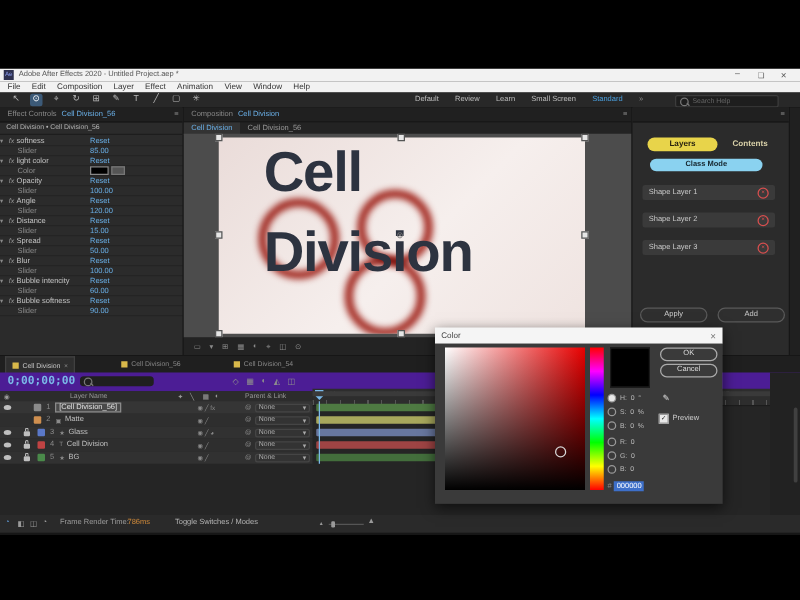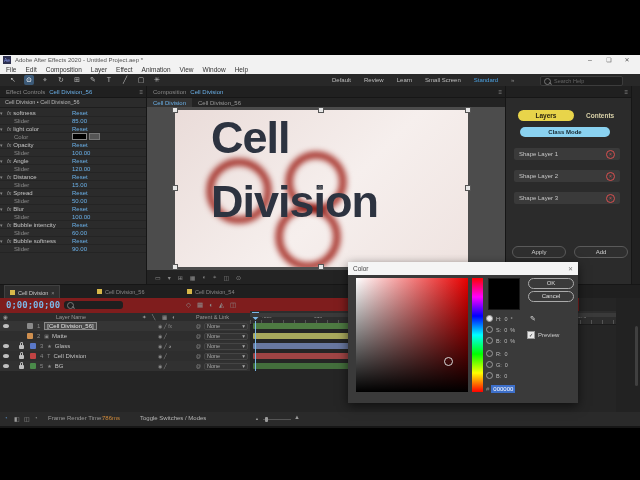--- a/index.html
+++ b/index.html
@@ -395,21 +395,21 @@
       <div class="ttab" style="left:92px;">
           <span class="compchip"></span>
           <span>Cell Division_56</span>
         </div>
       <div class="ttab" style="left:182px;">
           <span class="compchip"></span>
           <span>Cell Division_54</span>
         </div>
     </div>
 
-    <div class="abs" style="left:0;top:13px;width:579px;height:15px;background:#7f1d1d;">
+    <div class="abs" style="left:0;top:13px;width:640px;height:15px;background:#4c1d95;">
       <span class="abs" style="left:6px;top:2px;font-family:'DejaVu Sans Mono',monospace;font-size:9px;font-weight:bold;color:#7ab8e8;">0;00;00;00</span>
       <div class="abs" style="left:64px;top:3px;width:56px;height:8px;background:#1f1f1f;border-radius:3px;display:flex;align-items:center;padding-left:3px;">
         <span class="mag"></span>
       </div>
       <div class="abs" style="left:186px;top:3px;display:flex;gap:6px;font-size:6.5px;color:#8d8d8d;">
         <span>◇</span>
         <span>▦</span>
         <span>◐</span>
         <span>◭</span>
         <span>◫</span>

